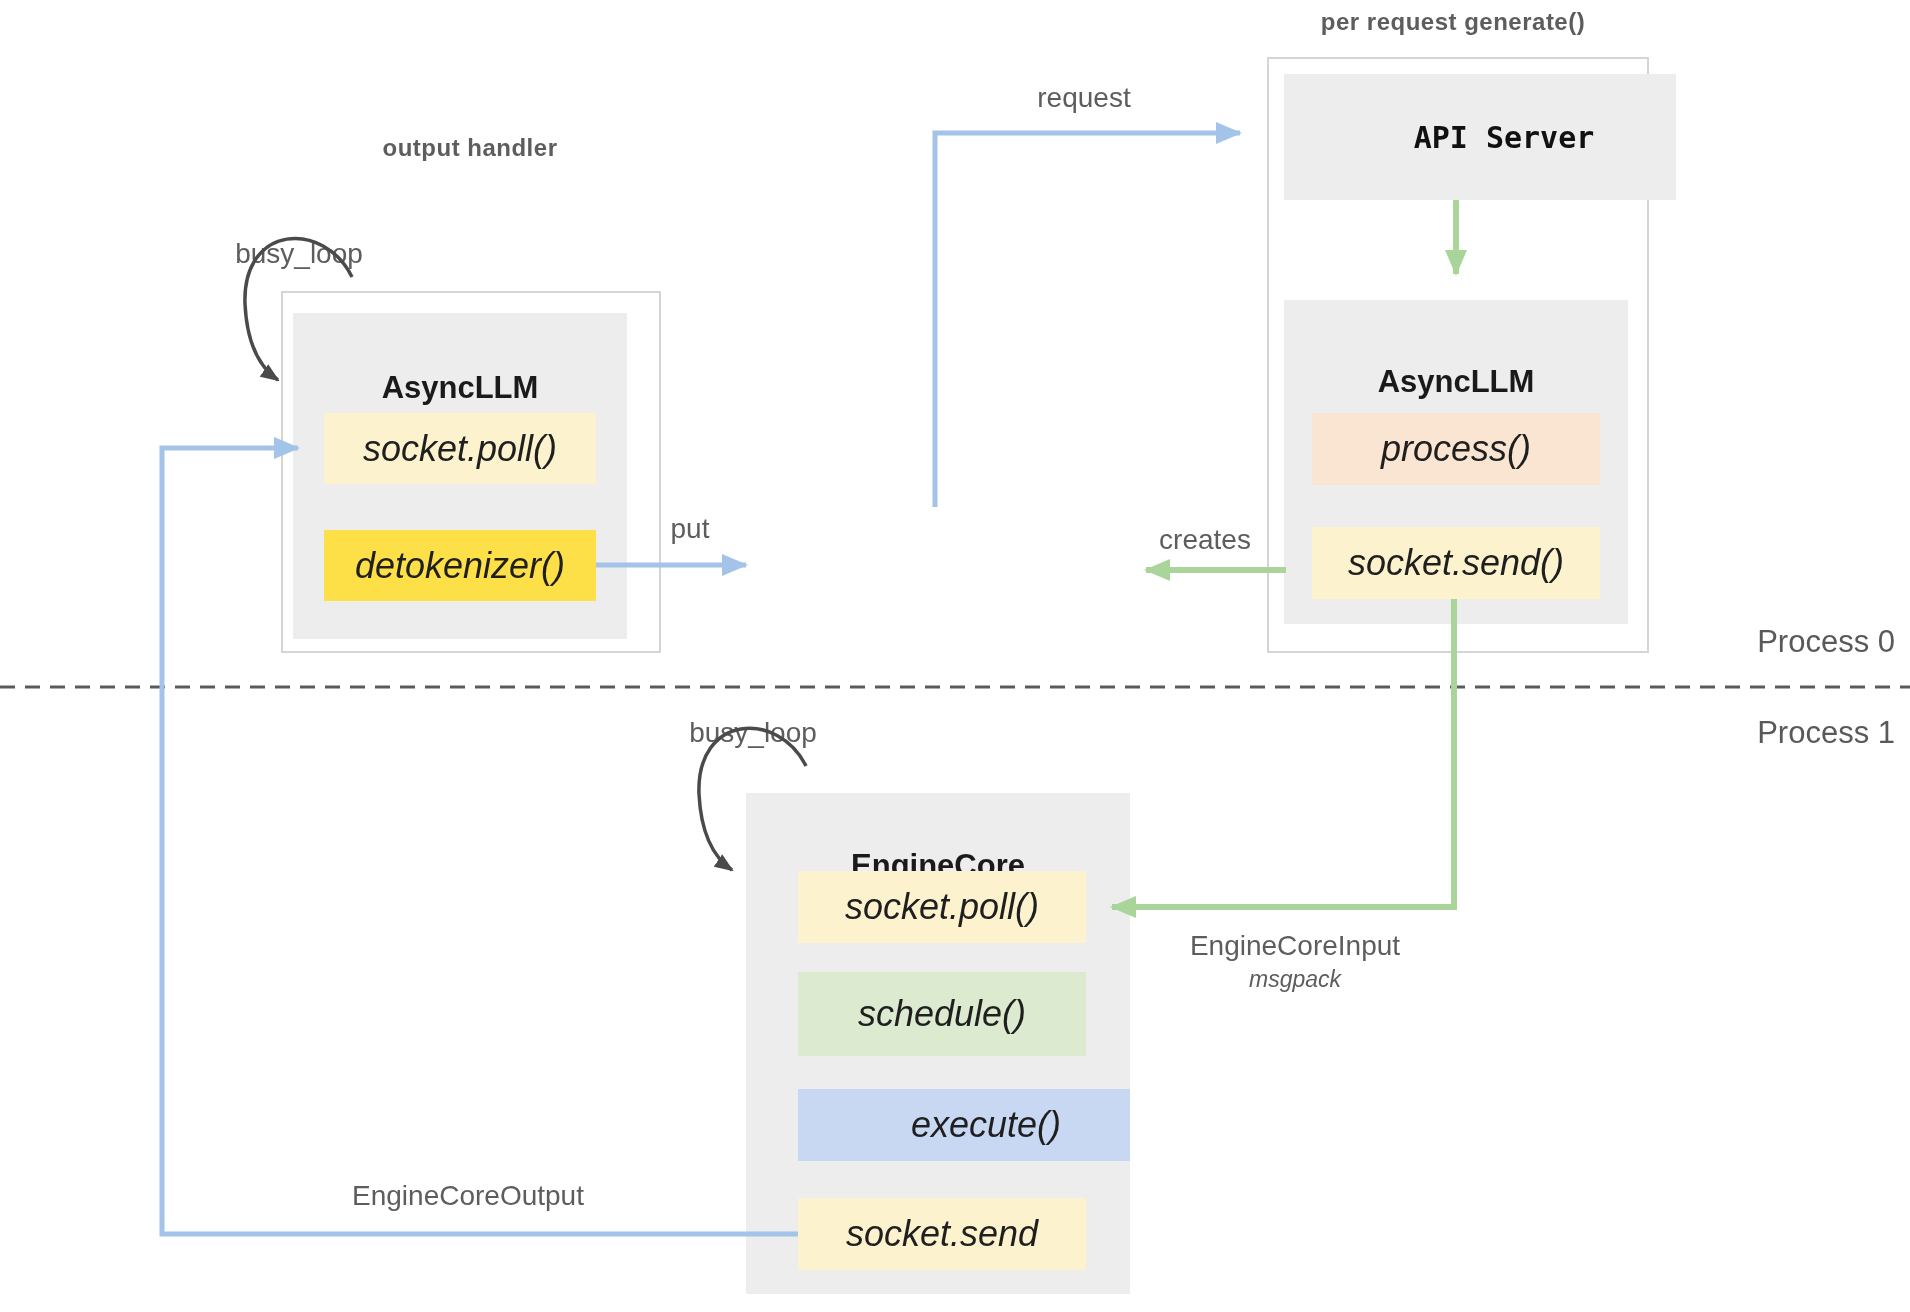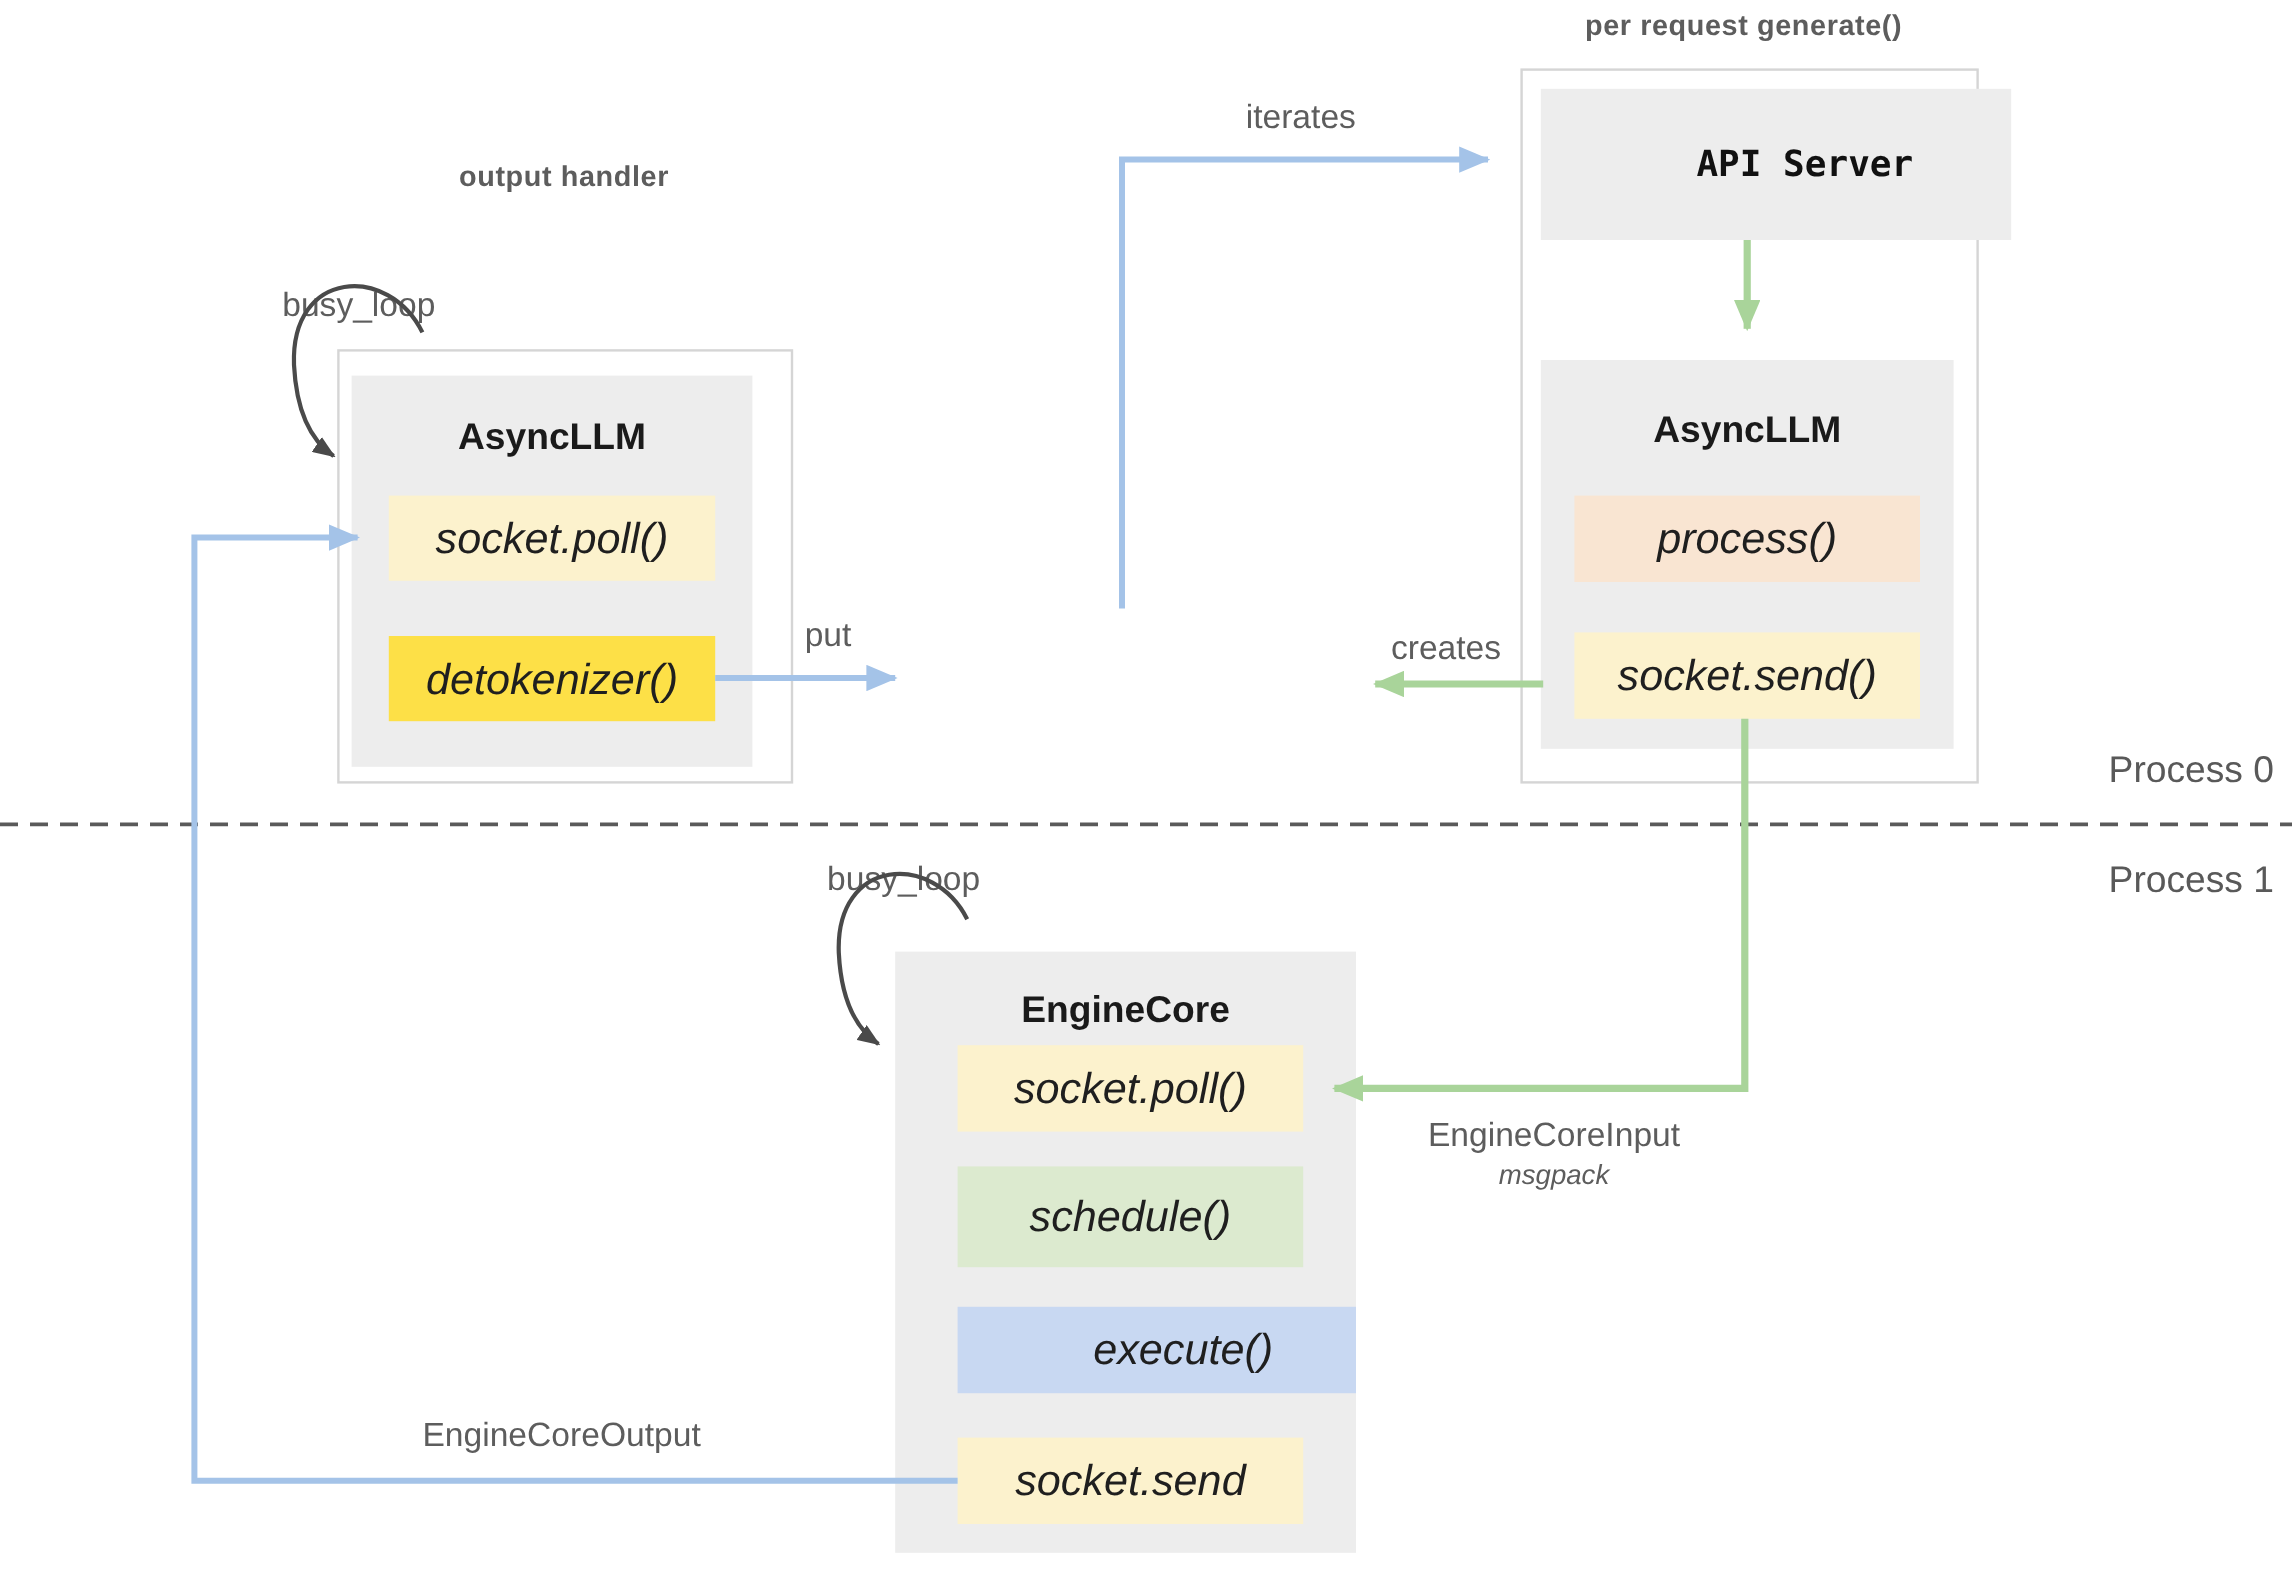--- a/index.html
+++ b/index.html
@@ -6,21 +6,21 @@
   body{font-family:"Liberation Sans", sans-serif;}
   .canvas{position:relative;width:1910px;height:1312px;background:#fff;overflow:hidden;}
 
   .abs{position:absolute;}
   .section-title{font-size:24px;font-weight:700;color:#5d5d5d;text-align:center;letter-spacing:.5px;}
   .edge-label{font-size:28px;color:#5d5d5d;text-align:center;white-space:nowrap;}
   .proc-label{font-size:31px;color:#595959;text-align:right;white-space:nowrap;}
 
   .outer-box{background:#ffffff;border:2px solid #d5d5d5;}
   .gray-box{background:#ededed;}
-  .node-title{font-size:31px;font-weight:700;color:#1a1a1a;text-align:center;white-space:nowrap;}
+  .node-title{font-size:31px;font-weight:700;color:#1a1a1a;text-align:center;white-space:nowrap;margin-top:24px;}
   .mono-title{font-family:"DejaVu Sans Mono", monospace;font-size:30px;font-weight:700;color:#111;}
 
   .method{display:flex;align-items:center;justify-content:center;
           font-size:36px;color:#1f1f1f;white-space:nowrap;font-style:italic;}
   .m-yellow{background:#fcf2cd;}
   .m-pink{background:#fde047;}
   .m-peach{background:#f9e5d2;}
   .m-green{background:#dceacf;}
   .m-blue{background:#c8d8f2;}
 
@@ -91,21 +91,21 @@
 
   <div class="abs gray-box engine-gray z2"></div>
   <div class="abs node-title engine-title z3">EngineCore</div>
   <div class="abs method m-yellow ec-poll z3">socket.poll()</div>
   <div class="abs method m-green ec-sched z3">schedule()</div>
   <div class="abs method m-blue ec-exec z3">execute()</div>
   <div class="abs method m-yellow ec-send z3">socket.send</div>
 
   <div class="abs edge-label lbl-busy-left">busy_loop</div>
   <div class="abs edge-label lbl-busy-right">busy_loop</div>
-  <div class="abs edge-label lbl-iterates">iterates</div>
+  <div class="abs edge-label lbl-iterates">request</div>
   <div class="abs edge-label lbl-put">put</div>
   <div class="abs edge-label lbl-creates">creates</div>
   <div class="abs edge-label lbl-ecinput">EngineCoreInput</div>
   <div class="abs lbl-msgpack">msgpack</div>
   <div class="abs edge-label lbl-ecoutput">EngineCoreOutput</div>
   <div class="abs proc-label lbl-p0">Process 0</div>
   <div class="abs proc-label lbl-p1">Process 1</div>
 
   <svg class="wires" width="1910" height="1312" viewBox="0 0 1910 1312">
     <defs>

